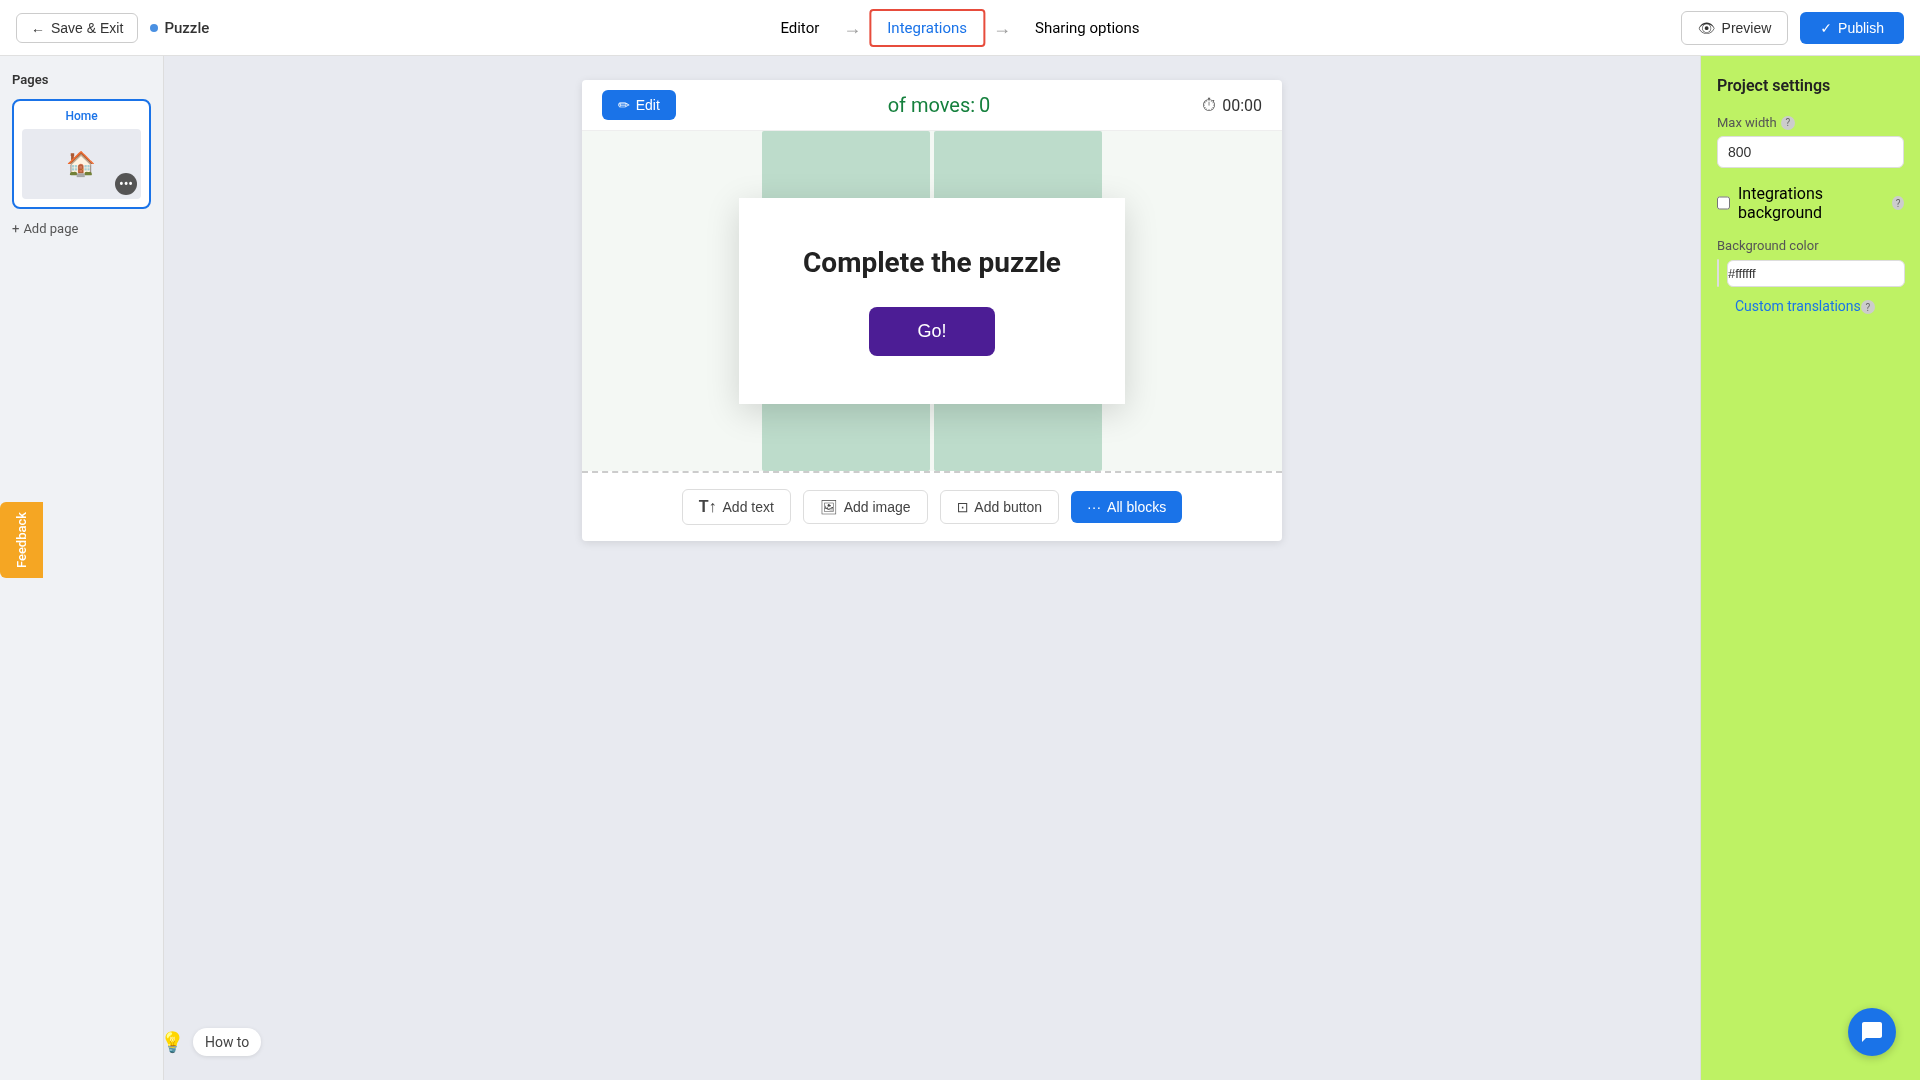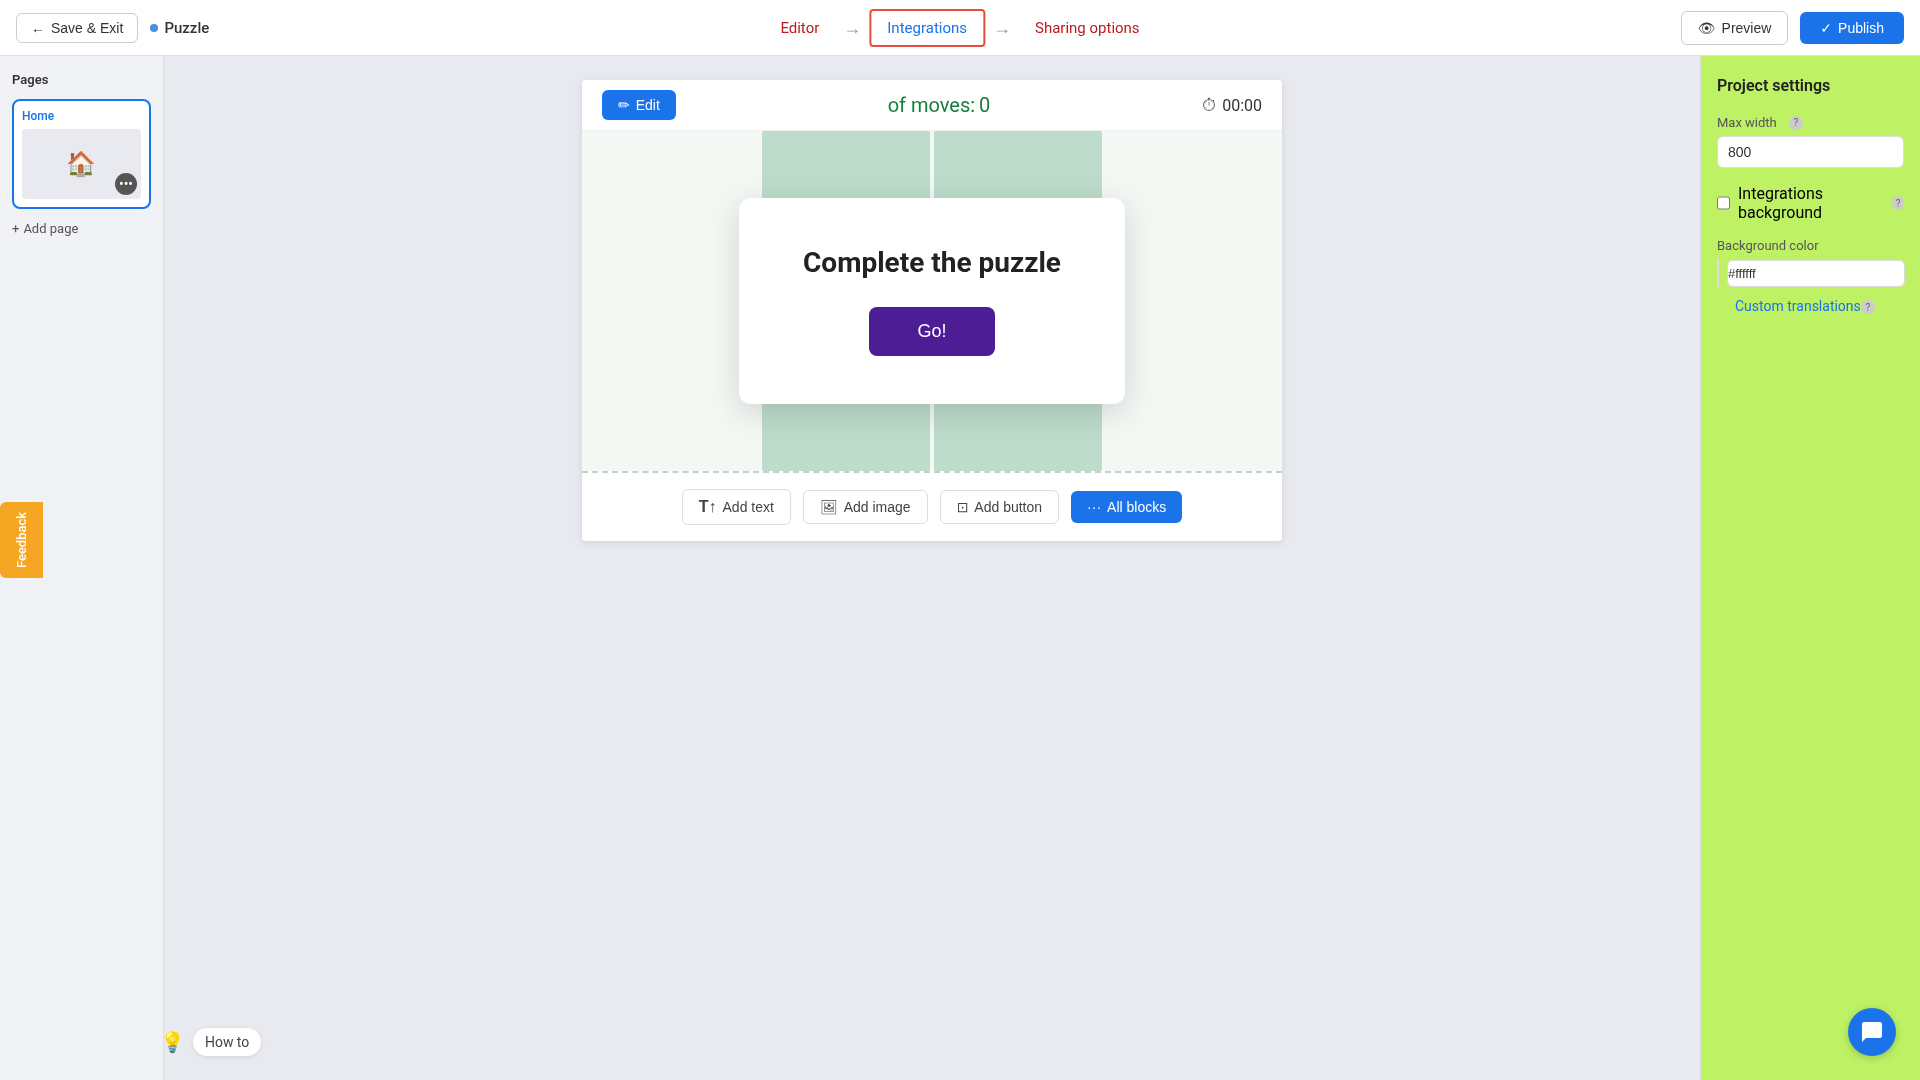--- a/index.html
+++ b/index.html
@@ -18,21 +18,21 @@
       font-size: 14px; color: #333;
     }
     .project-name { font-size: 15px; font-weight: 500; color: #333; display: flex; align-items: center; gap: 6px; }
     .dot { width: 8px; height: 8px; background: #4a90e2; border-radius: 50%; display: inline-block; }
 
     .nav-center {
       position: absolute; left: 50%; transform: translateX(-50%);
       display: flex; align-items: center; gap: 8px;
     }
     .nav-tab {
-      font-size: 15px; color: #b91c1c; padding: 8px 16px; cursor: pointer;
+      font-size: 15px; color: #000000; padding: 8px 16px; cursor: pointer;
       border-radius: 4px; text-decoration: none;
     }
     .nav-tab.active {
       color: #1a73e8; border: 2px solid #e74c3c; border-radius: 4px;
     }
     .nav-arrow { color: #999; font-size: 18px; }
 
     .nav-right { margin-left: auto; display: flex; align-items: center; gap: 12px; }
     .preview-btn {
       display: flex; align-items: center; gap: 6px; background: #fff;
@@ -49,21 +49,21 @@
     .main-area { display: flex; flex: 1; overflow: hidden; }
 
     
     .left-sidebar {
       width: 164px; background: #f0f2f5; border-right: 1px solid #ddd;
       padding: 16px 12px; flex-shrink: 0;
     }
     .sidebar-title { font-size: 13px; font-weight: 600; color: #333; margin-bottom: 12px; }
     .page-card {
       background: #fff; border-radius: 8px; padding: 8px;
-      border: 2px solid #1a73e8; cursor: pointer; margin-bottom: 8px;
+      border: 2px solid #1a73e8; cursor: pointer; margin-bottom: 8px; text-align: center;
     }
     .page-card-label { font-size: 12px; color: #1a73e8; font-weight: 500; margin-bottom: 6px; }
     .page-card-thumb {
       width: 100%; height: 70px; background: #e8eaf0; border-radius: 4px;
       display: flex; align-items: center; justify-content: center; position: relative;
     }
     .page-card-thumb .home-icon { font-size: 24px; color: #aaa; }
     .page-card-more {
       position: absolute; bottom: 4px; right: 4px; width: 22px; height: 22px;
       background: #555; border-radius: 50%; display: flex; align-items: center;
@@ -109,21 +109,21 @@
     }
     .puzzle-cell-bottom { height: 130px; background: #7ab897; border-radius: 2px; position: relative; }
 
     
     .modal-overlay {
       position: absolute; top: 0; left: 0; right: 0; bottom: 0;
       background: rgba(255,255,255,0.5);
       display: flex; align-items: center; justify-content: center;
     }
     .modal-card {
-      background: #fff; border-radius: 12px; padding: 48px 64px;
+      background: #fff; border-radius: 0; padding: 48px 64px;
       box-shadow: 0 8px 32px rgba(0,0,0,0.15); text-align: center;
       min-width: 360px;
     }
     .modal-title { font-size: 28px; font-weight: 700; color: #222; margin-bottom: 28px; }
     .go-btn {
       background: #4c1d95; border: none; border-radius: 8px;
       padding: 14px 48px; font-size: 18px; color: #fff; font-weight: 500;
       cursor: pointer;
     }
 
@@ -144,21 +144,21 @@
     }
 
     
     .right-sidebar {
       width: 220px; background: #bef264; border-left: 1px solid #ddd;
       padding: 20px 16px; flex-shrink: 0;
     }
     .settings-title { font-size: 16px; font-weight: 600; color: #222; margin-bottom: 20px; }
     .setting-label {
       font-size: 13px; color: #555; margin-bottom: 6px;
-      display: flex; align-items: center; gap: 12px;
+      display: flex; align-items: center; gap: 4px;
     }
     .help-icon {
       width: 14px; height: 14px; background: #ccc; border-radius: 50%;
       display: inline-flex; align-items: center; justify-content: center;
       font-size: 10px; color: #666; cursor: pointer;
     }
     .max-width-input {
       width: 100%; border: 1px solid #ddd; border-radius: 6px;
       padding: 7px 10px; font-size: 14px; color: #333; background: #fff;
       margin-bottom: 16px;

